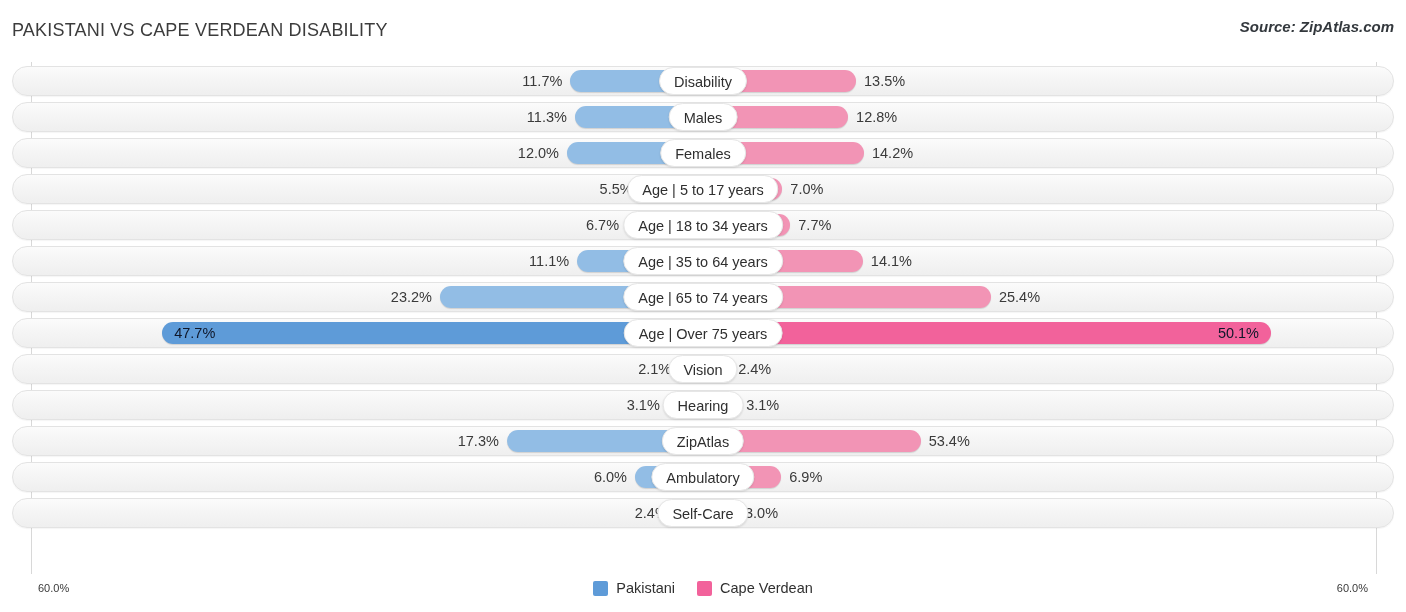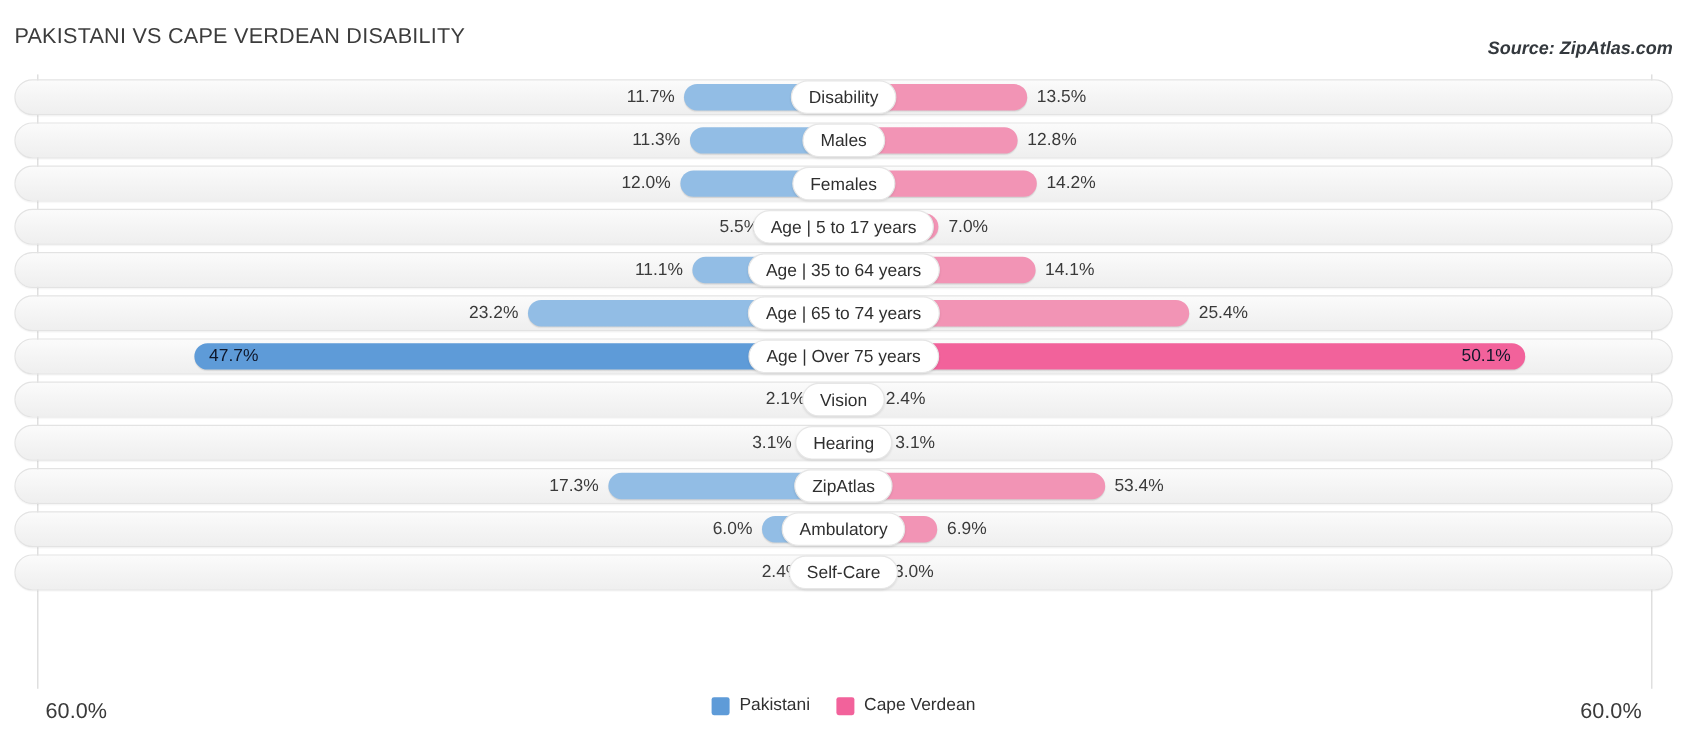--- a/index.html
+++ b/index.html
@@ -16,21 +16,21 @@
   
   .header {
     position: absolute; left: 0; top: 0; width: 1406px; height: 62px;
   }
   .chart-title {
     position: absolute; left: 12px; top: 20px;
     font-size: 18px; color: #3c3c3c; letter-spacing: .2px;
     font-weight: 400; white-space: nowrap;
   }
   .source {
-    position: absolute; right: 12px; top: 32px;
+    position: absolute; right: 12px; top: 18px;
     font-size: 15px; color: #33383d; font-style: italic; font-weight: bold;
     white-space: nowrap;
   }
 
   
   .plot {
     position: absolute; left: 0; top: 62px; width: 1406px; height: 512px;
   }
   .axis-line {
     position: absolute; top: 0; width: 1px; height: 512px;
@@ -84,21 +84,21 @@
     white-space: nowrap;
     box-shadow: 0 1px 2px rgba(0,0,0,.10);
     z-index: 4;
   }
 
   
   .footer {
     position: absolute; left: 0; top: 574px; width: 1406px; height: 38px;
   }
   .axis-label {
-    position: absolute; top: 8px; font-size: 18px; color: #3a3a3a;
+    position: absolute; top: 8px; font-size: 11px; color: #3a3a3a;
   }
   .axis-label-left  { left: 38px; }
   .axis-label-right { right: 38px; }
 
   .legend {
     position: absolute; left: 0; top: 6px; width: 1406px;
     display: flex; justify-content: center; align-items: center; gap: 22px;
   }
   .legend-item { display: flex; align-items: center; gap: 8px; }
   .legend-swatch { width: 15px; height: 15px; border-radius: 2px; }
@@ -142,20 +142,28 @@
           <div class="val val-right" style="left: 871.99px; width: 90px;">14.2%</div>
           <div class="pill" style="left: 703px;">Females</div>
         </div>
         <div class="row">
           <div class="track"></div>
           <div class="bar bar-left" style="left: 640.645px; width: 62.3553px;"></div>
           <div class="bar bar-right" style="left: 703px; width: 79.3613px;"></div>
           <div class="val val-left" style="left: 542.645px; width: 90px;">5.5%</div>
           <div class="val val-right" style="left: 790.361px; width: 90px;">7.0%</div>
           <div class="pill" style="left: 703px;">Age | 5 to 17 years</div>
+        </div>
+        <div class="row">
+          <div class="track"></div>
+          <div class="bar bar-left" style="left: 627.04px; width: 75.9601px;"></div>
+          <div class="bar bar-right" style="left: 703px; width: 87.2974px;"></div>
+          <div class="val val-left" style="left: 529.04px; width: 90px;">6.7%</div>
+          <div class="val val-right" style="left: 798.297px; width: 90px;">7.7%</div>
+          <div class="pill" style="left: 703px;">Age | 18 to 34 years</div>
         </div>
         <div class="row">
           <div class="track"></div>
           <div class="bar bar-left" style="left: 577.156px; width: 125.844px;"></div>
           <div class="bar bar-right" style="left: 703px; width: 159.856px;"></div>
           <div class="val val-left" style="left: 479.156px; width: 90px;">11.1%</div>
           <div class="val val-right" style="left: 870.856px; width: 90px;">14.1%</div>
           <div class="pill" style="left: 703px;">Age | 35 to 64 years</div>
         </div>
         <div class="row">

